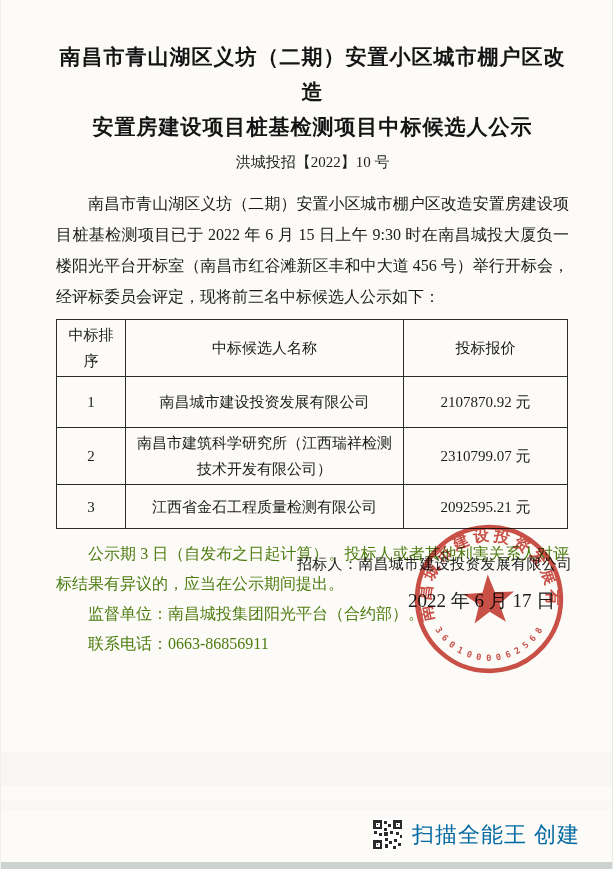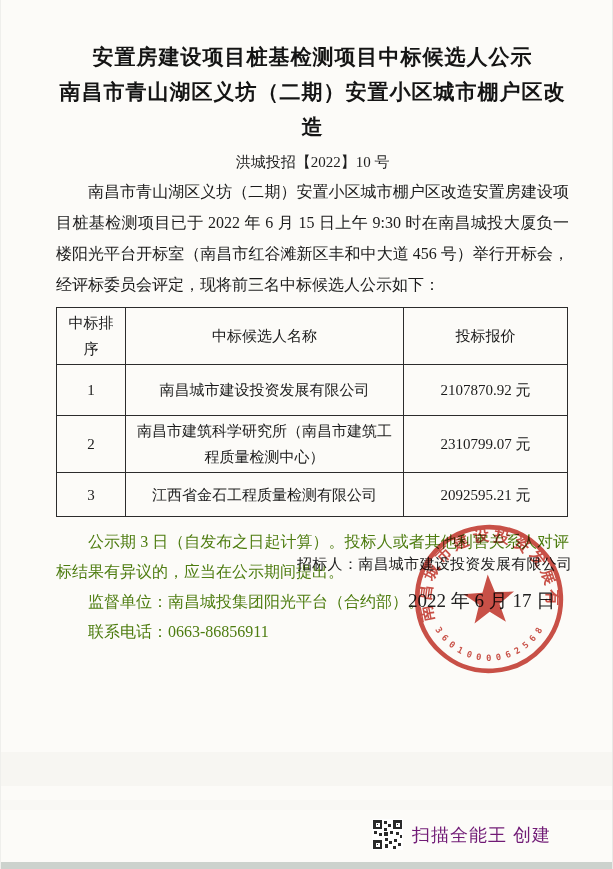--- a/index.html
+++ b/index.html
@@ -32,21 +32,21 @@
     letter-spacing: 1px;
     color: #141414;
   }
   .doc-number {
     text-align: center;
     font-size: 15px;
     margin-top: 8px;
     color: #1e1e1e;
   }
   .intro {
-    margin-top: 4px;
+    margin-top: 16px;
     font-size: 16px;
     line-height: 31px;
     text-align: justify;
     text-indent: 2em;
     color: #1b1b1b;
   }
   table.bid-table {
     width: 511px;
     margin-top: 7px;
     border-collapse: collapse;
@@ -115,42 +115,42 @@
   .scanner-mark {
     position: absolute;
     left: 371px;
     top: 819px;
     display: flex;
     align-items: center;
     gap: 9px;
   }
   .scanner-text {
     font-family: "Liberation Sans", "DejaVu Sans", sans-serif;
-    font-size: 18px;
-    color: #701a75;
+    font-size: 22px;
+    color: #0369a1;
     letter-spacing: 1px;
     white-space: nowrap;
   }
   .bottom-strip {
     position: absolute;
     left: 0; bottom: 0;
     width: 613px; height: 7px;
     background: #ccd2cd;
   }
 </style>
 </head>
 <body>
 
 <div class="page">
 
   <div class="content">
 
     <div class="title">
+      <div>南昌市青山湖区义坊（二期）安置小区城市棚户区改造</div>
       <div>安置房建设项目桩基检测项目中标候选人公示</div>
-      <div>南昌市青山湖区义坊（二期）安置小区城市棚户区改造</div>
     </div>
 
     <div class="doc-number">洪城投招【2022】10 号</div>
 
     <p class="intro">南昌市青山湖区义坊（二期）安置小区城市棚户区改造安置房建设项目桩基检测项目已于 2022 年 6 月 15 日上午 9:30 时在南昌城投大厦负一楼阳光平台开标室（南昌市红谷滩新区丰和中大道 456 号）举行开标会，经评标委员会评定，现将前三名中标候选人公示如下：</p>
 
     <table class="bid-table">
       <colgroup>
         <col class="c-rank">
           <col class="c-name">
@@ -162,21 +162,21 @@
           <th>中标候选人名称</th>
           <th>投标报价</th>
         </tr>
         <tr class="r1">
           <td>1</td>
           <td>南昌城市建设投资发展有限公司</td>
           <td>2107870.92 元</td>
         </tr>
         <tr class="r2">
           <td>2</td>
-          <td>南昌市建筑科学研究所（南昌市建筑工程质量检测中心）</td>
+          <td>南昌市建筑科学研究所（江西瑞祥检测技术开发有限公司）</td>
           <td>2310799.07 元</td>
         </tr>
         <tr class="r3">
           <td>3</td>
           <td>江西省金石工程质量检测有限公司</td>
           <td>2092595.21 元</td>
         </tr>
       </tbody>
     </table>
 

